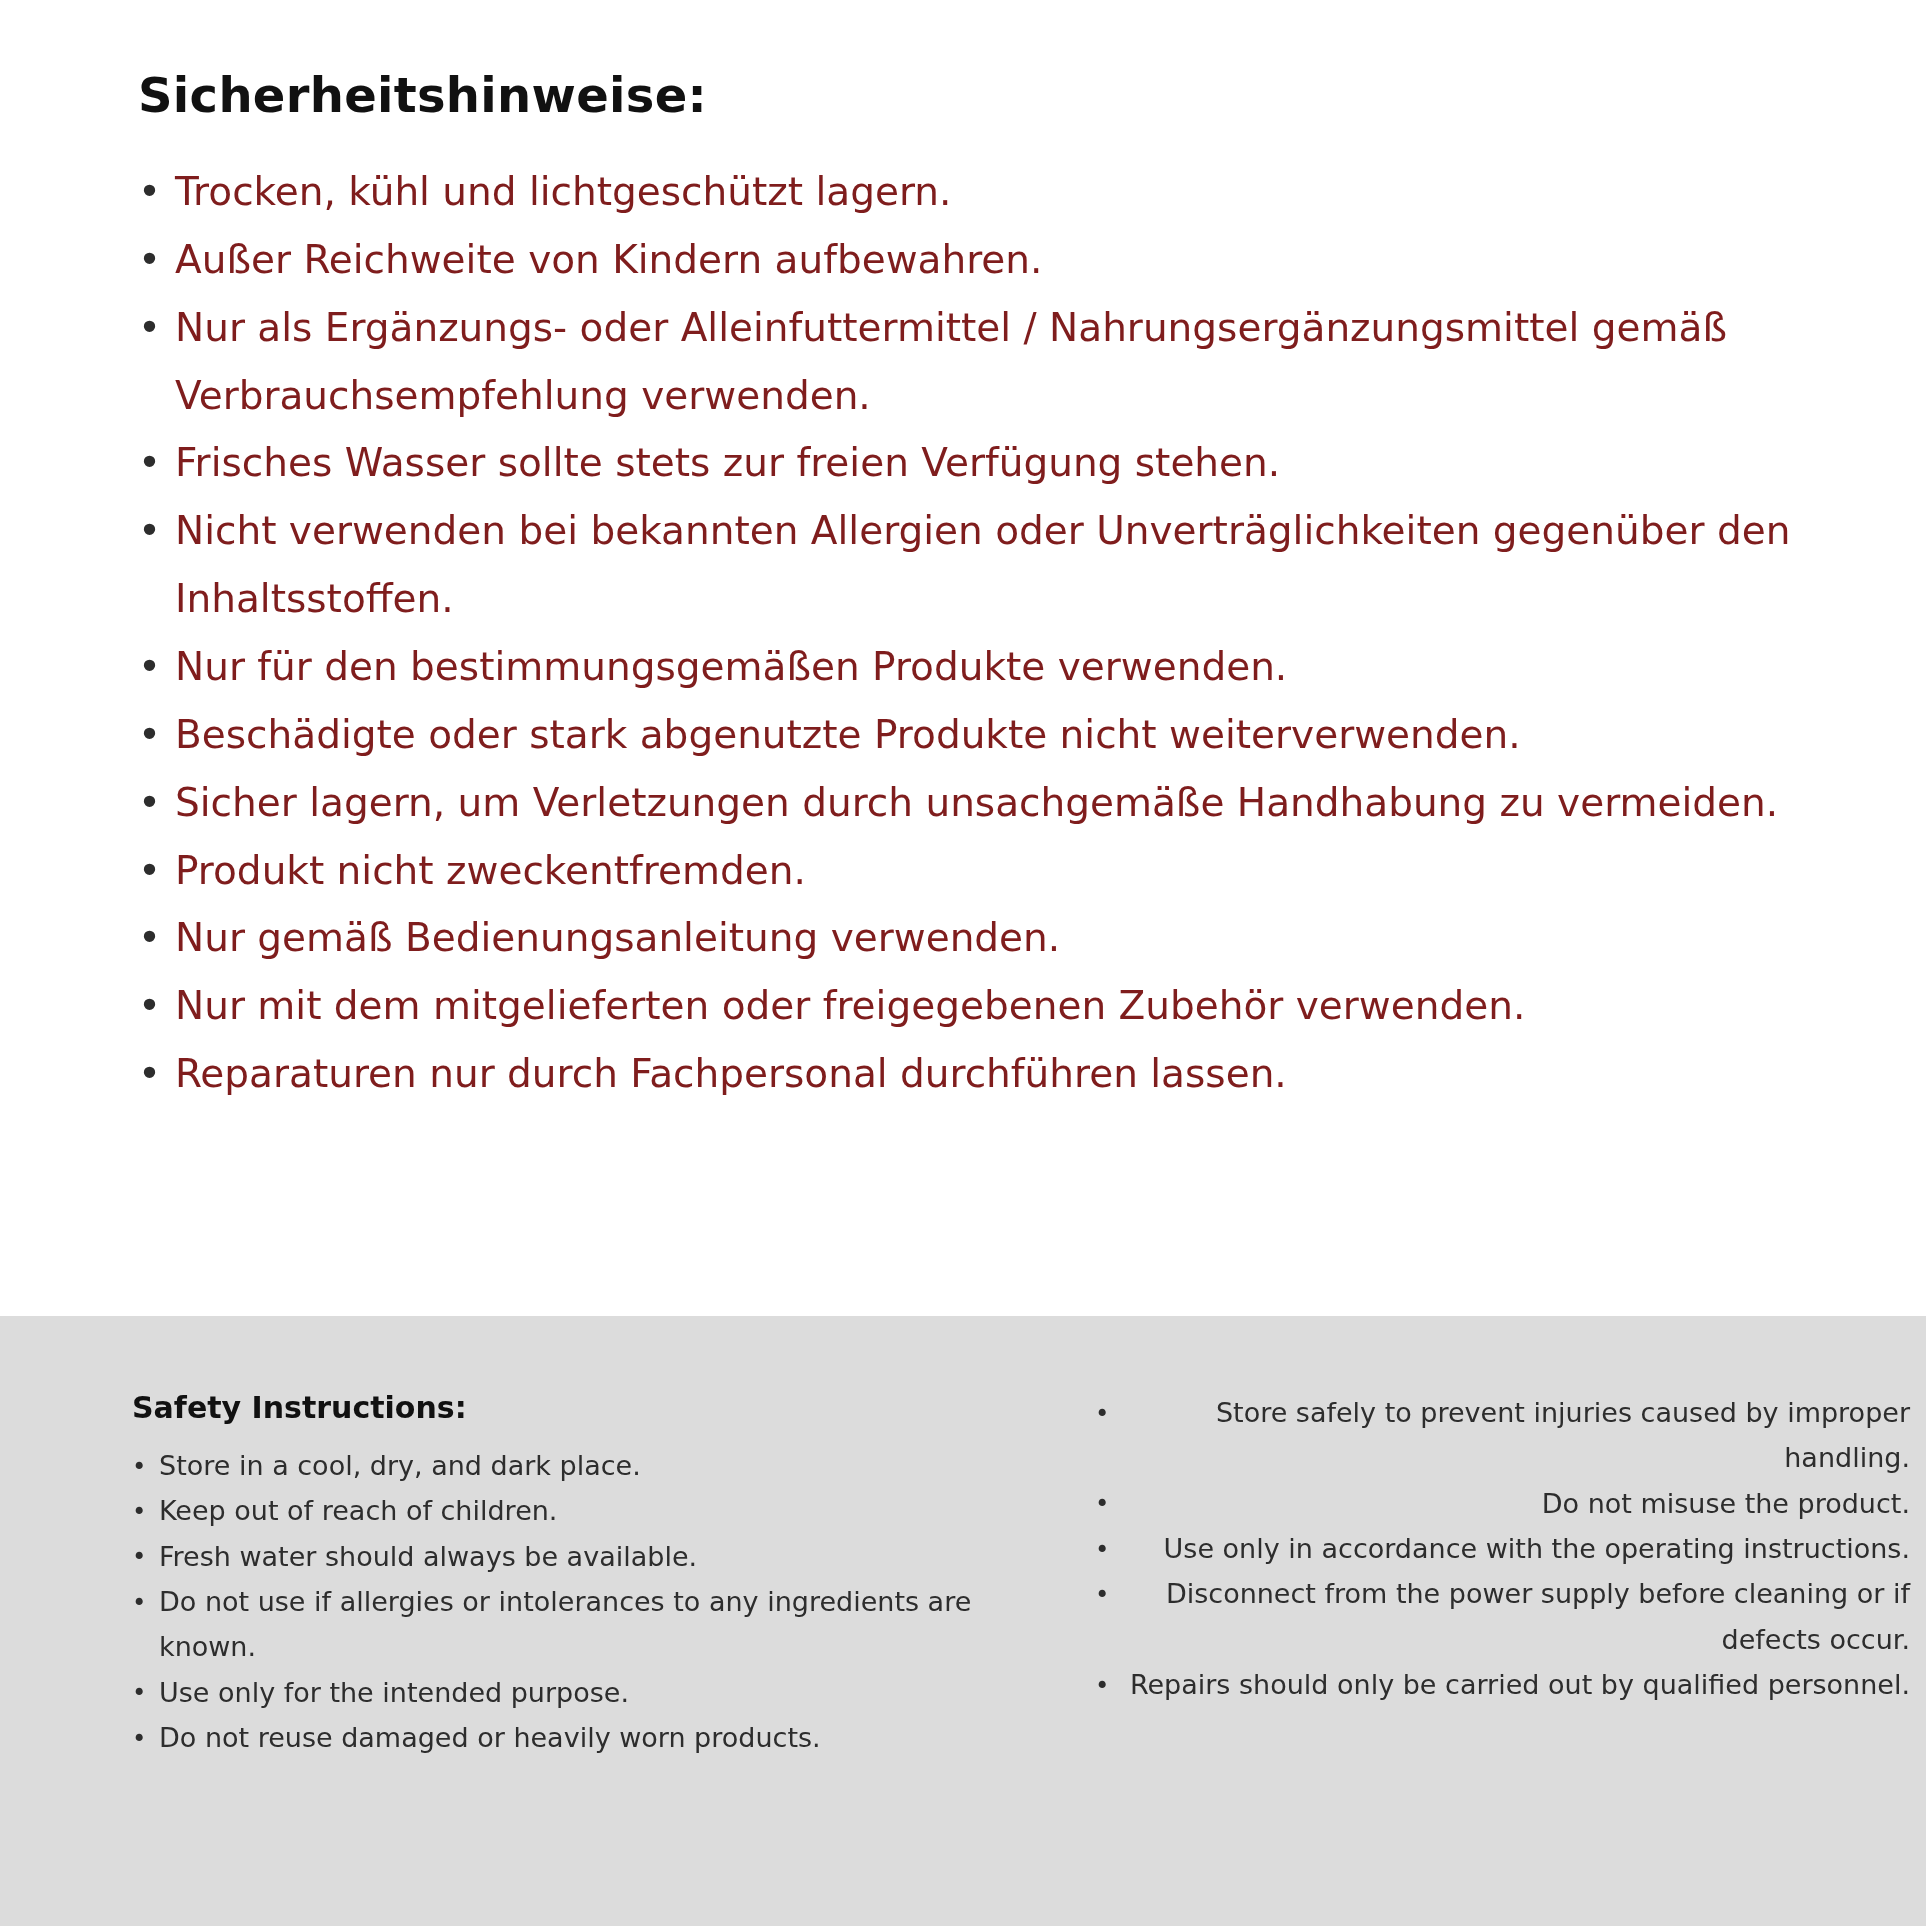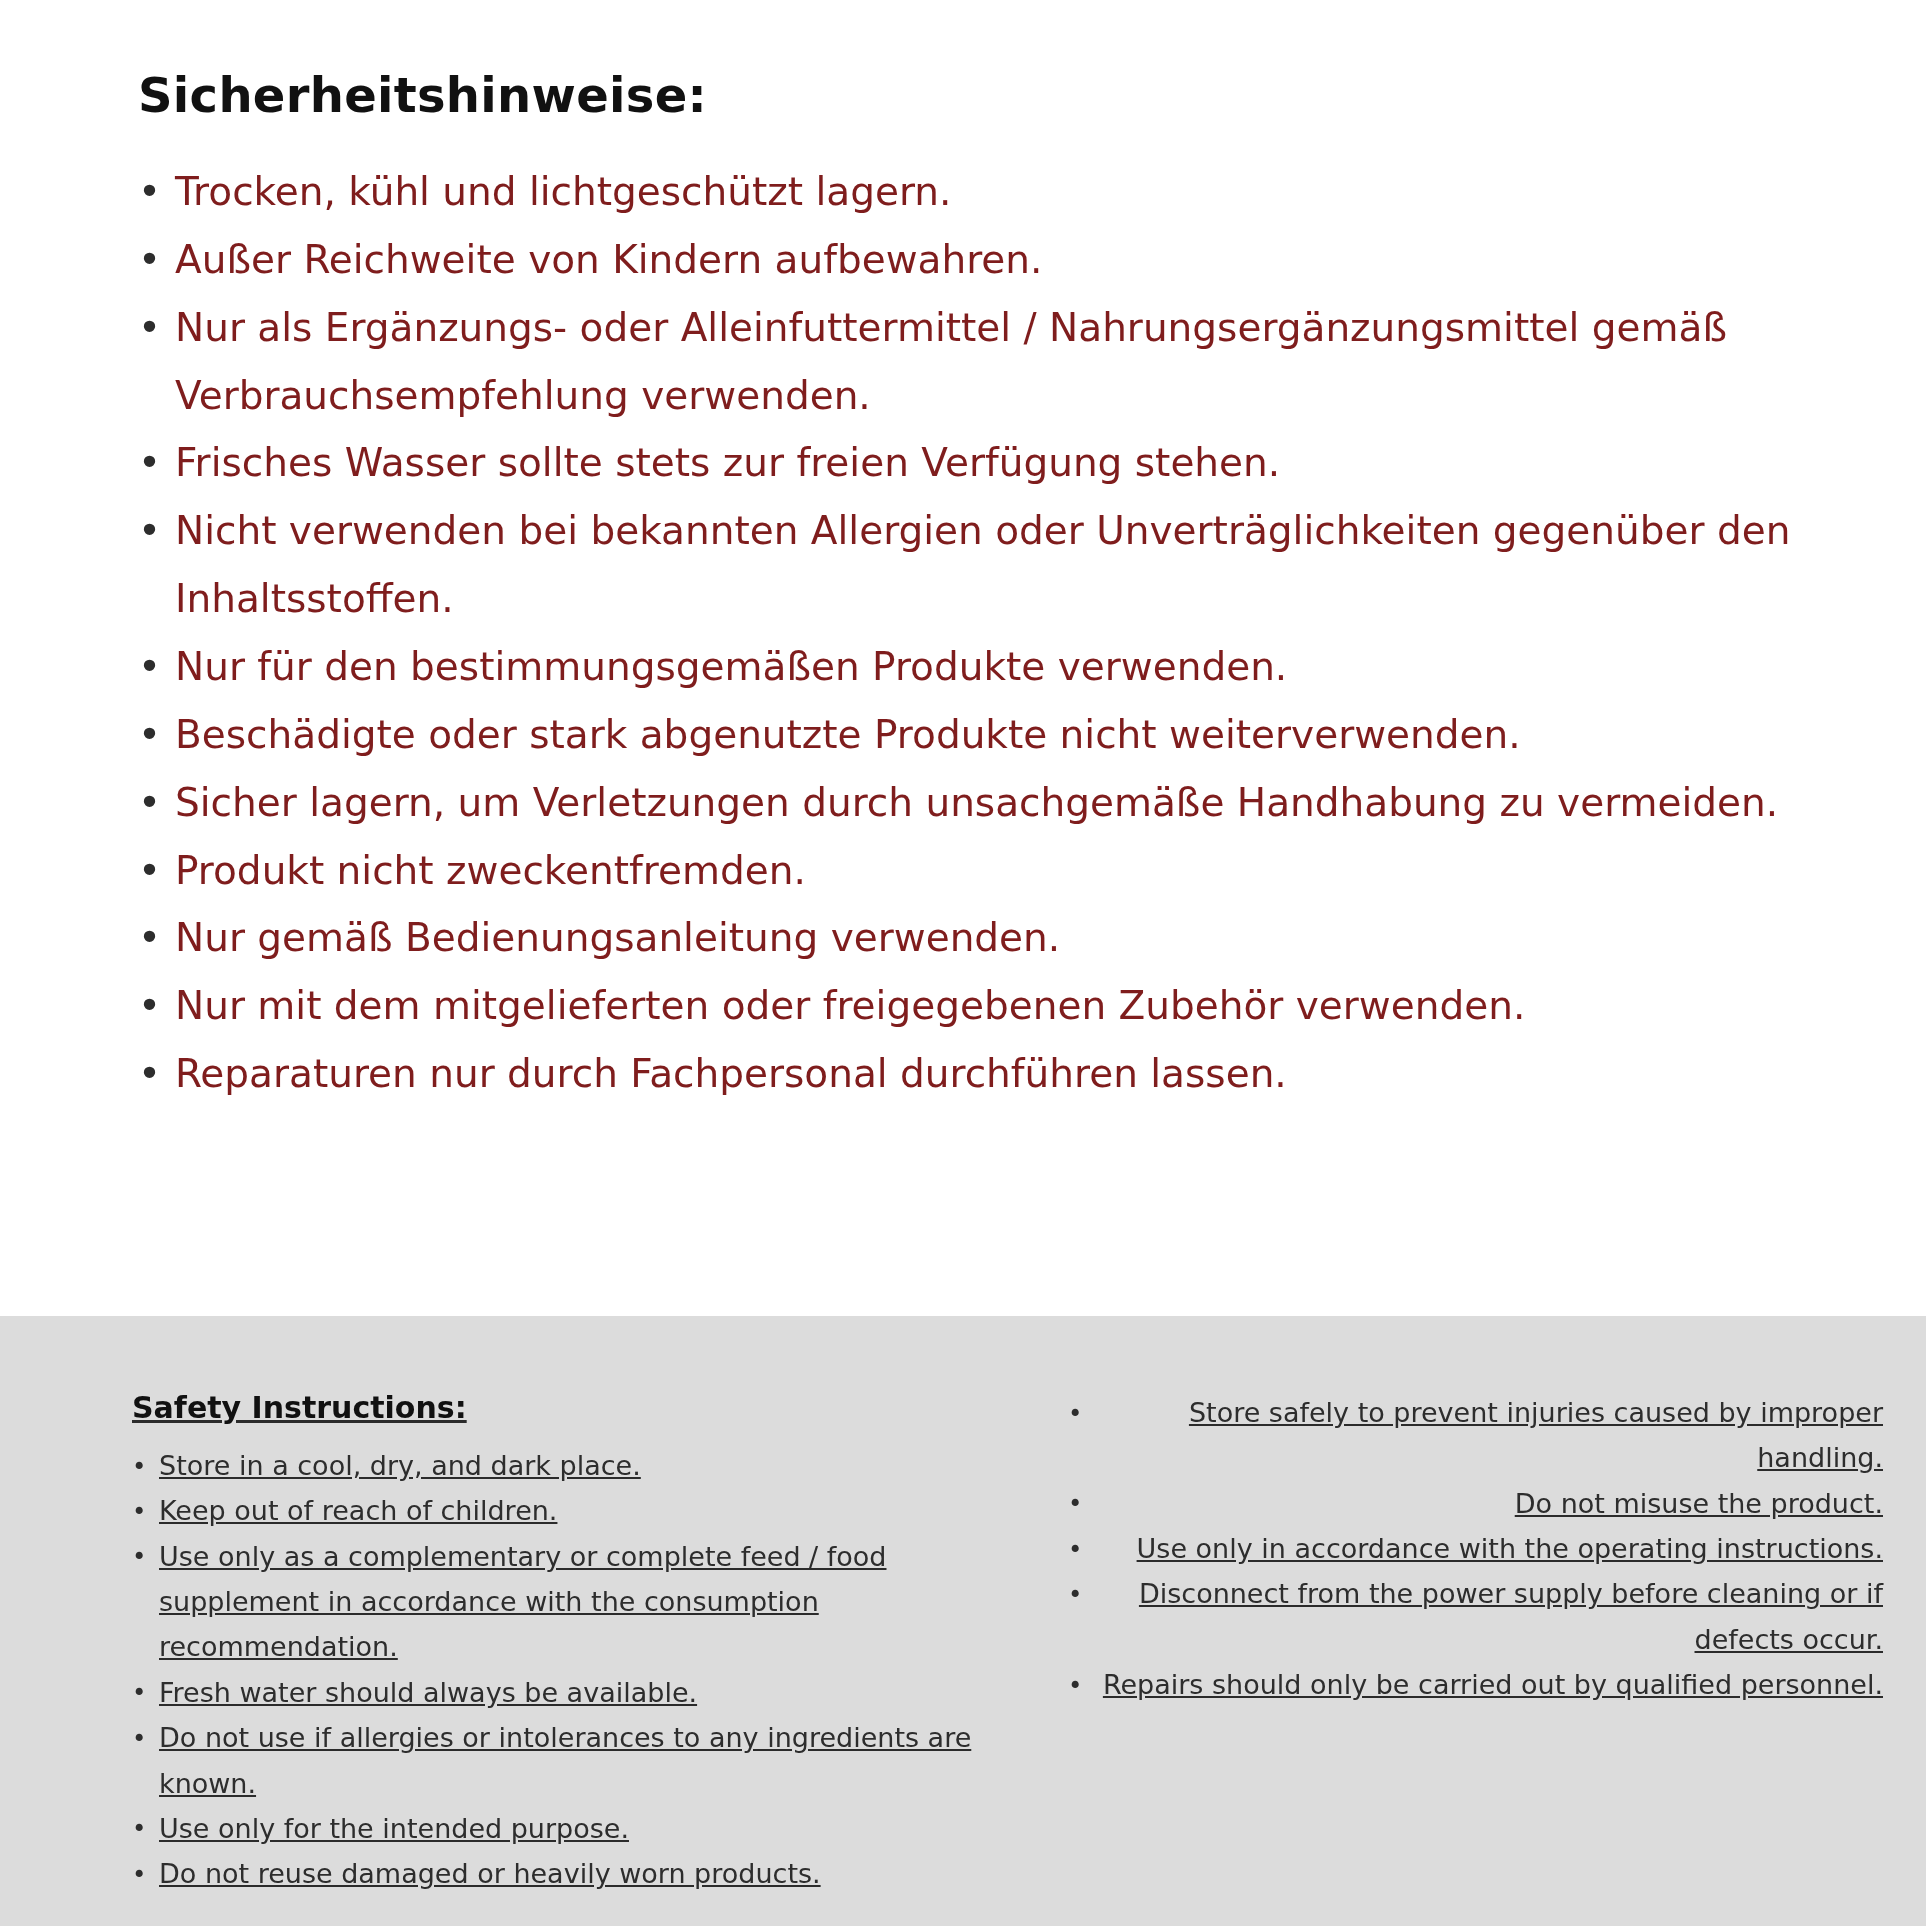--- a/index.html
+++ b/index.html
@@ -49,22 +49,21 @@
     left: 0;
     color: #2d2d2d;
   }
   .bottom-section {
     box-sizing: border-box;
     min-height: 610px;
     height: 610px;
     background: #dcdcdc;
     padding: 74px 122px 0 132px;
     display: flex;
-    gap: 82px;
-    text-decoration: underline;
+    gap: 109px;
   }
   .col {
     box-sizing: border-box;
   }
   .col-left {
     width: 854px;
     flex: 0 0 auto;
   }
   .col-right {
     width: 815px;
@@ -119,21 +118,20 @@
       <li>Reparaturen nur durch Fachpersonal durchführen lassen.</li>
     </ul>
 </div>
 
 <div class="bottom-section">
   <div class="col col-left">
     <h2 class="en-heading">Safety Instructions:</h2>
     <ul class="bullet-list en-list">
         <li>Store in a cool, dry, and dark place.</li>
         <li>Keep out of reach of children.</li>
-        <li>Use only as a complementary or complete feed / food supplement in accordance with the consumption recommendation.</li>
         <li>Fresh water should always be available.</li>
         <li>Do not use if allergies or intolerances to any ingredients are known.</li>
         <li>Use only for the intended purpose.</li>
         <li>Do not reuse damaged or heavily worn products.</li>
       </ul>
   </div>
   <div class="col col-right">
     <ul class="bullet-list en-list">
         <li>Store safely to prevent injuries caused by improper handling.</li>
         <li>Do not misuse the product.</li>

